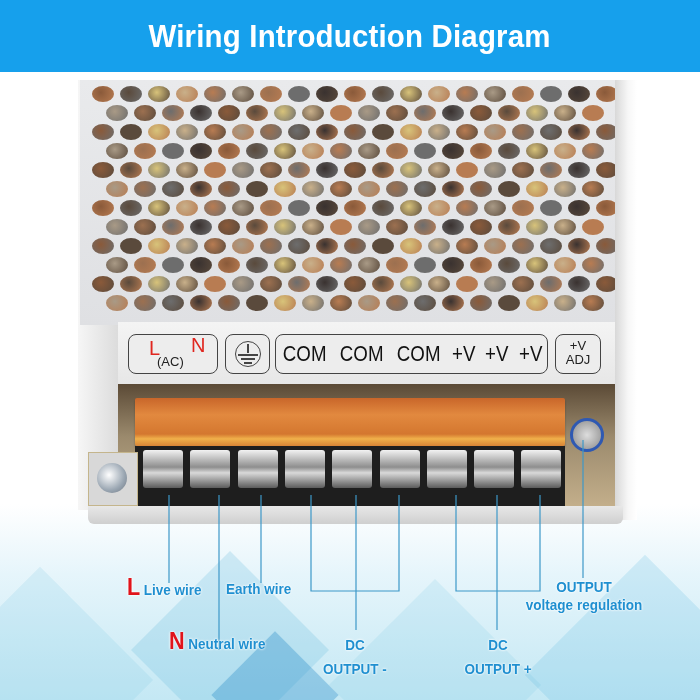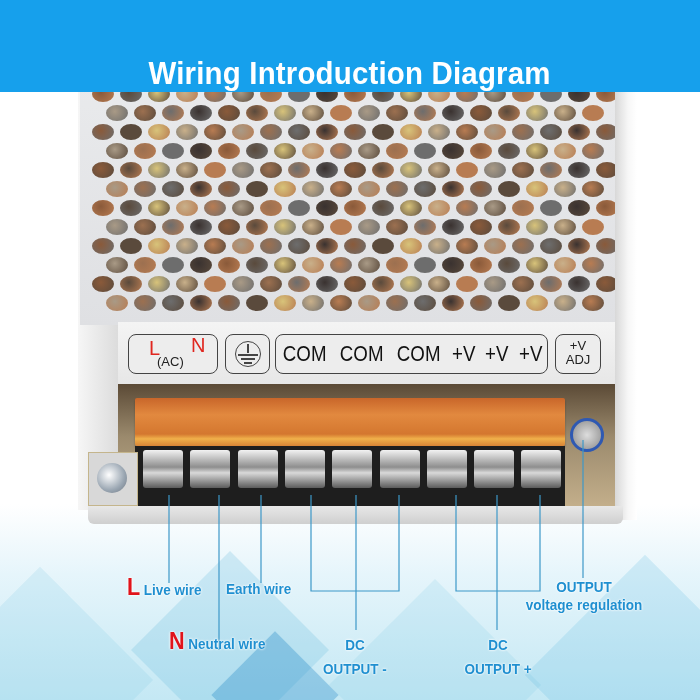--- a/index.html
+++ b/index.html
@@ -1,20 +1,20 @@
 <!DOCTYPE html>
 <html><head>
 <meta charset="utf-8">
 <style>
   html,body{margin:0;padding:0;}
   body{width:700px;height:700px;position:relative;overflow:hidden;
        font-family:"Liberation Sans",sans-serif;
        background:linear-gradient(180deg,#ffffff 0%,#ffffff 72%,#e6f5fb 82%,#c4e8f4 100%);}
-  .banner{position:absolute;left:0;top:0;width:700px;height:92px;background:#16a0ec;
-          display:flex;align-items:flex-end;justify-content:center;z-index:5;}
+  .banner{position:absolute;left:0;top:0;width:700px;height:72px;background:#16a0ec;
+          display:flex;align-items:center;justify-content:center;z-index:5;}
   .banner h1{margin:0;color:#fff;font-size:32px;font-weight:bold;letter-spacing:0.2px;
              transform:scaleX(0.92);}
   
   .facets{position:absolute;left:0;top:520px;width:700px;height:180px;overflow:hidden;}
   .facet{position:absolute;background:rgba(120,200,230,0.18);transform:rotate(45deg);}
   
   .case-side-left{position:absolute;left:78px;top:80px;width:40px;height:430px;
        background:linear-gradient(90deg,#f6f6f6,#dcdcdc);}
   .case-top{position:absolute;left:80px;top:80px;width:535px;height:245px;
        background:linear-gradient(180deg,#e9eaec,#dfe0e3);border-right:3px solid #6d6f72;}

